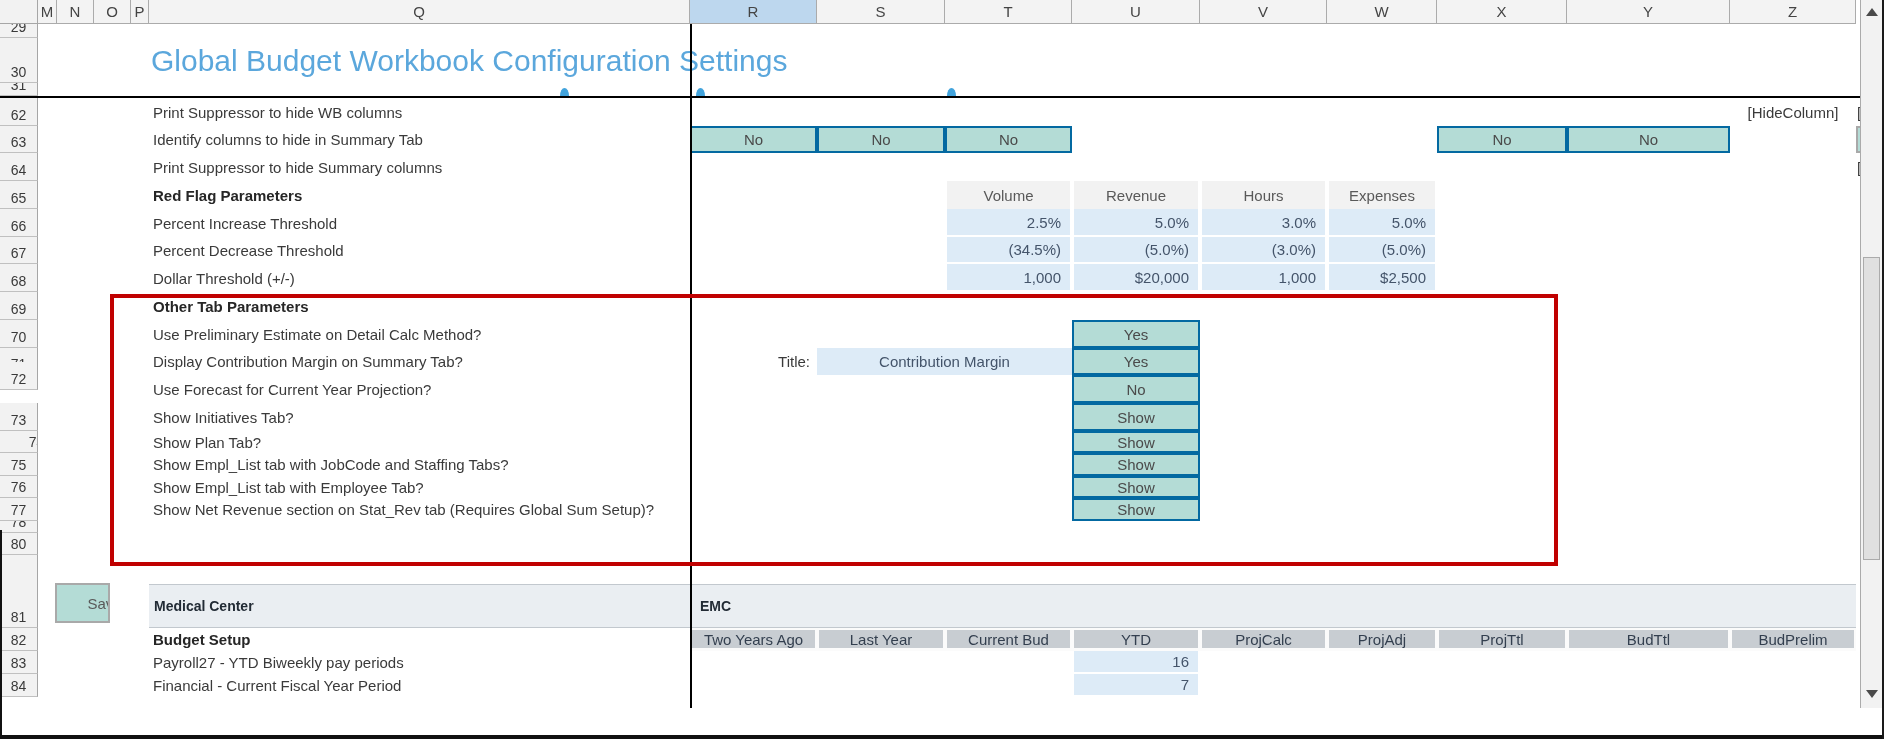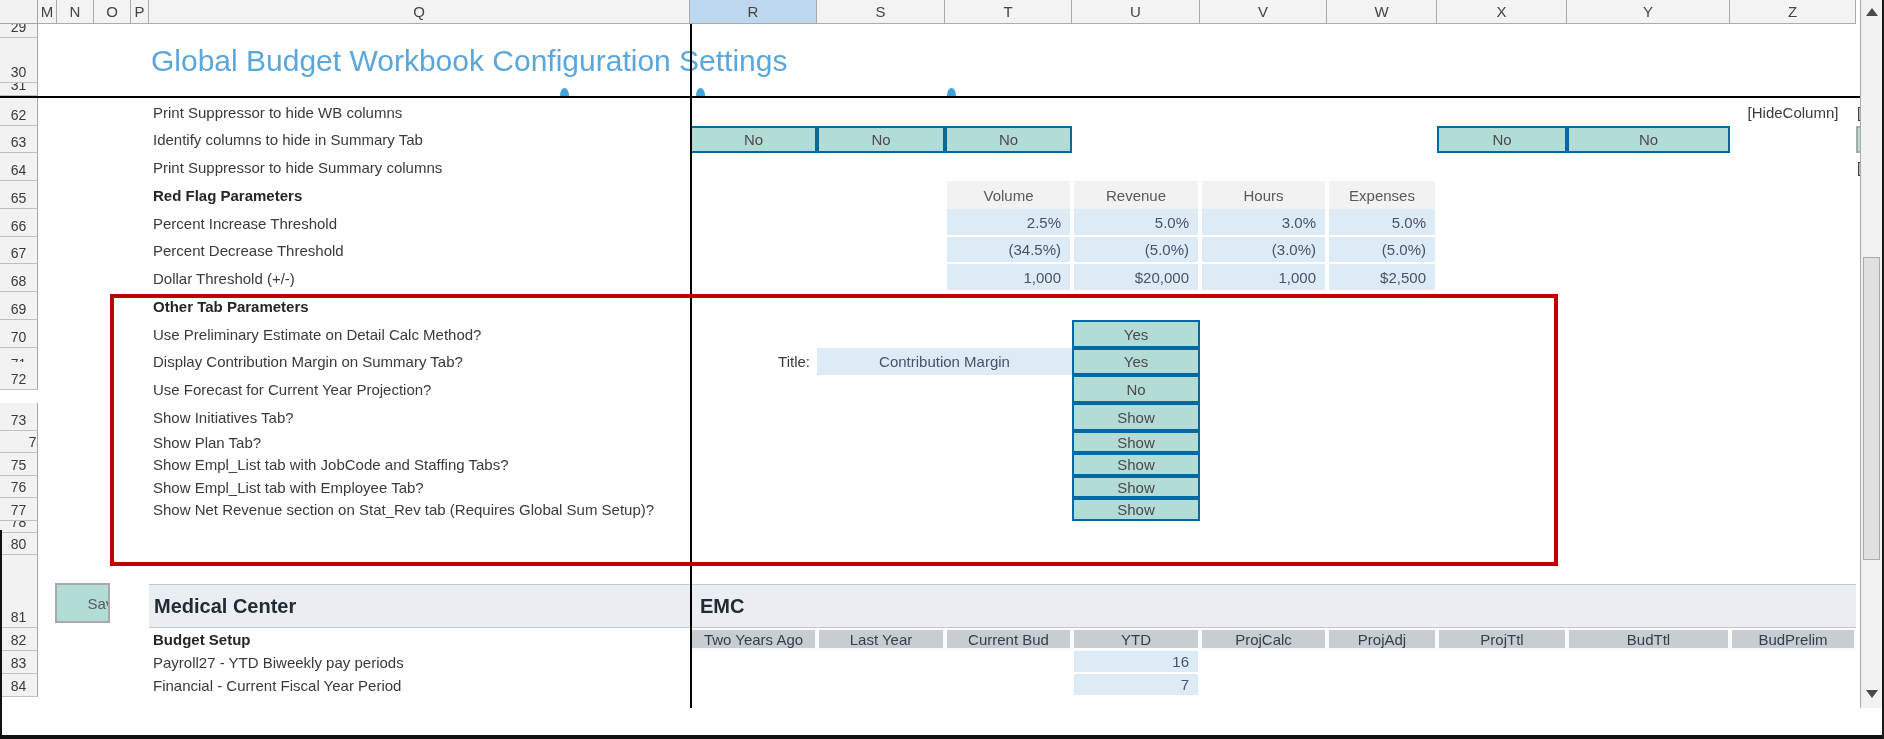--- a/index.html
+++ b/index.html
@@ -32,21 +32,21 @@
   .c-teal{background:#B4DCD6;border:2px solid #0369a1;justify-content:center;color:#4a4a4a;}
   .c-tealsliver{background:#B4DCD6;border:2px solid #A9A9A9;}
   .c-blue{background:#DDEBF7;justify-content:flex-end;padding-right:9px;color:#44546A;
     border-left:2px solid #fff;border-right:2px solid #fff;border-bottom:2px solid #fff;}
   .c-blue-center{background:#DDEBF7;justify-content:center;color:#44546A;}
   .c-hdr-light{background:#F2F2F2;justify-content:center;color:#595959;
     border-left:2px solid #fff;border-right:2px solid #fff;}
   .c-hdr-dark{background:#C8CDD2;justify-content:center;color:#333F4F;
     border:2px solid #FBFBFB;border-bottom:3px solid #FBFBFB;}
   .c-band{background:#EAEEF2;border-top:1px solid #C2C8CE;border-bottom:1px solid #C2C8CE;}
-  .c-band-label{background:transparent;font-weight:bold;font-size:20px;color:#222B35;padding-left:8px;}
+  .c-band-label{background:transparent;font-weight:bold;font-size:14px;color:#222B35;padding-left:8px;}
   .c-save{background:#B4DCD6;border:2px solid #A9A9A9;justify-content:center;color:#595959;}
   
   .split-h{position:absolute;left:0;top:96px;width:1862px;height:2px;background:#000;}
   .freeze-v{position:absolute;left:690px;top:24px;width:2px;height:684px;background:#000;}
   .redbox{position:absolute;left:110px;top:294px;width:1448px;height:272px;border:4px solid #C00000;}
   .dot{position:absolute;width:9px;height:8px;border-radius:50% 50% 0 0/100% 100% 0 0;background:#41A3DC;top:88px;}
   
   .vscroll{position:absolute;right:0;top:0;width:22px;height:708px;background:#F2F2F2;border-left:1px solid #ABABAB;}
   .vthumb{position:absolute;left:2px;width:17px;top:257px;height:303px;background:#E0E0E0;border:1px solid #ABABAB;}
   .tri{width:0;height:0;position:absolute;}

